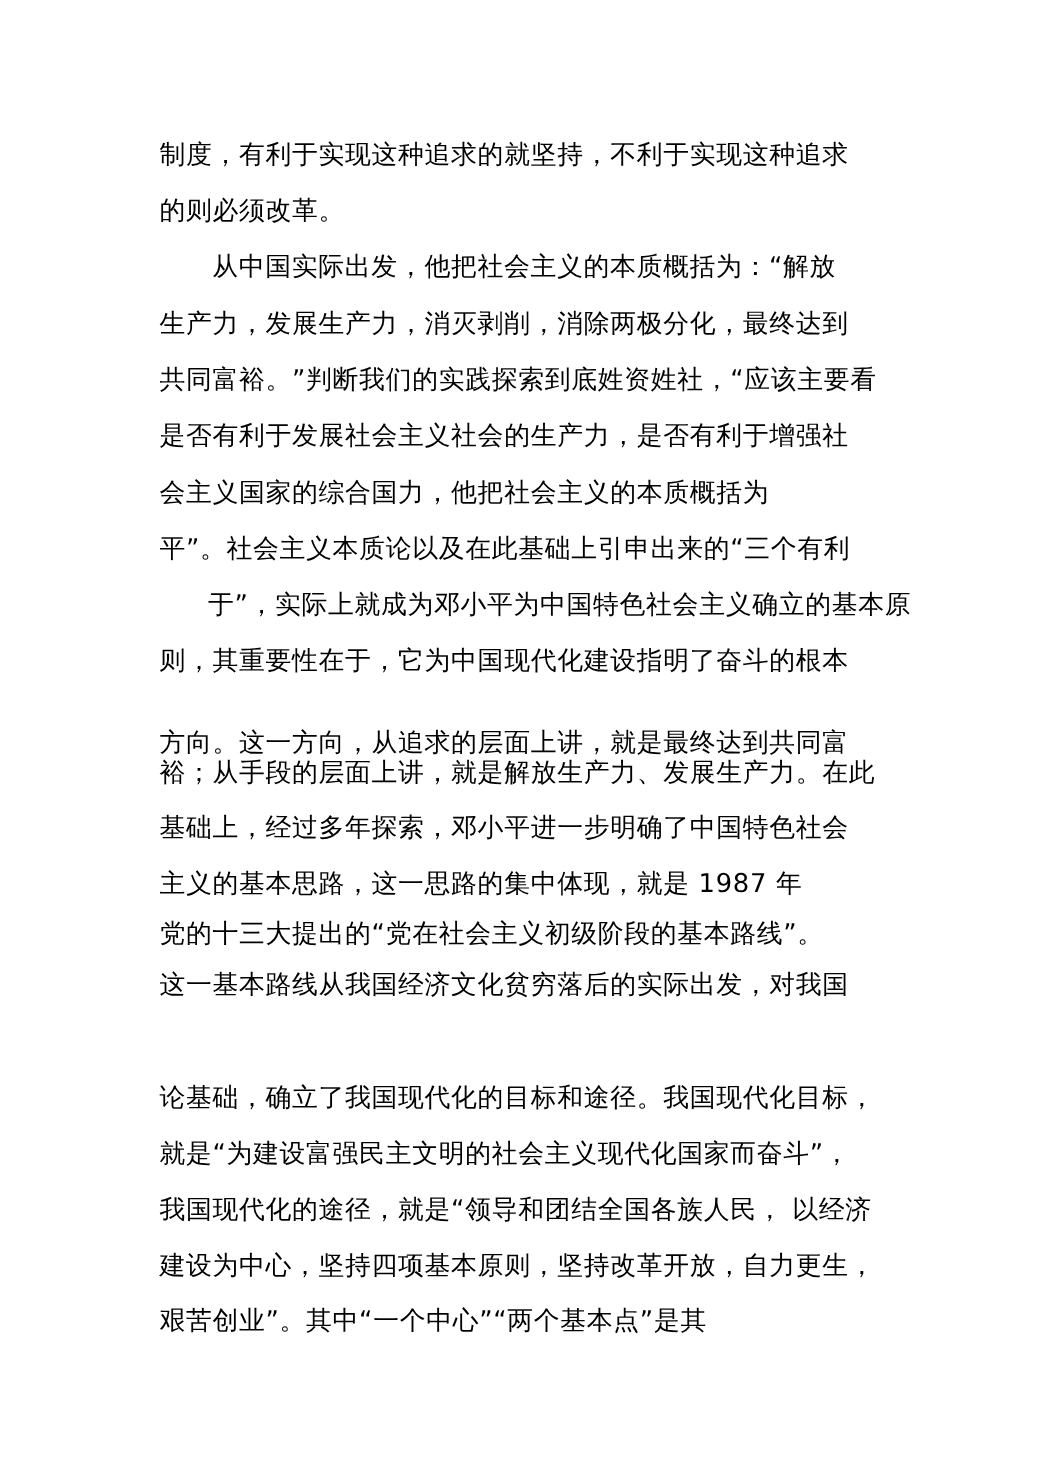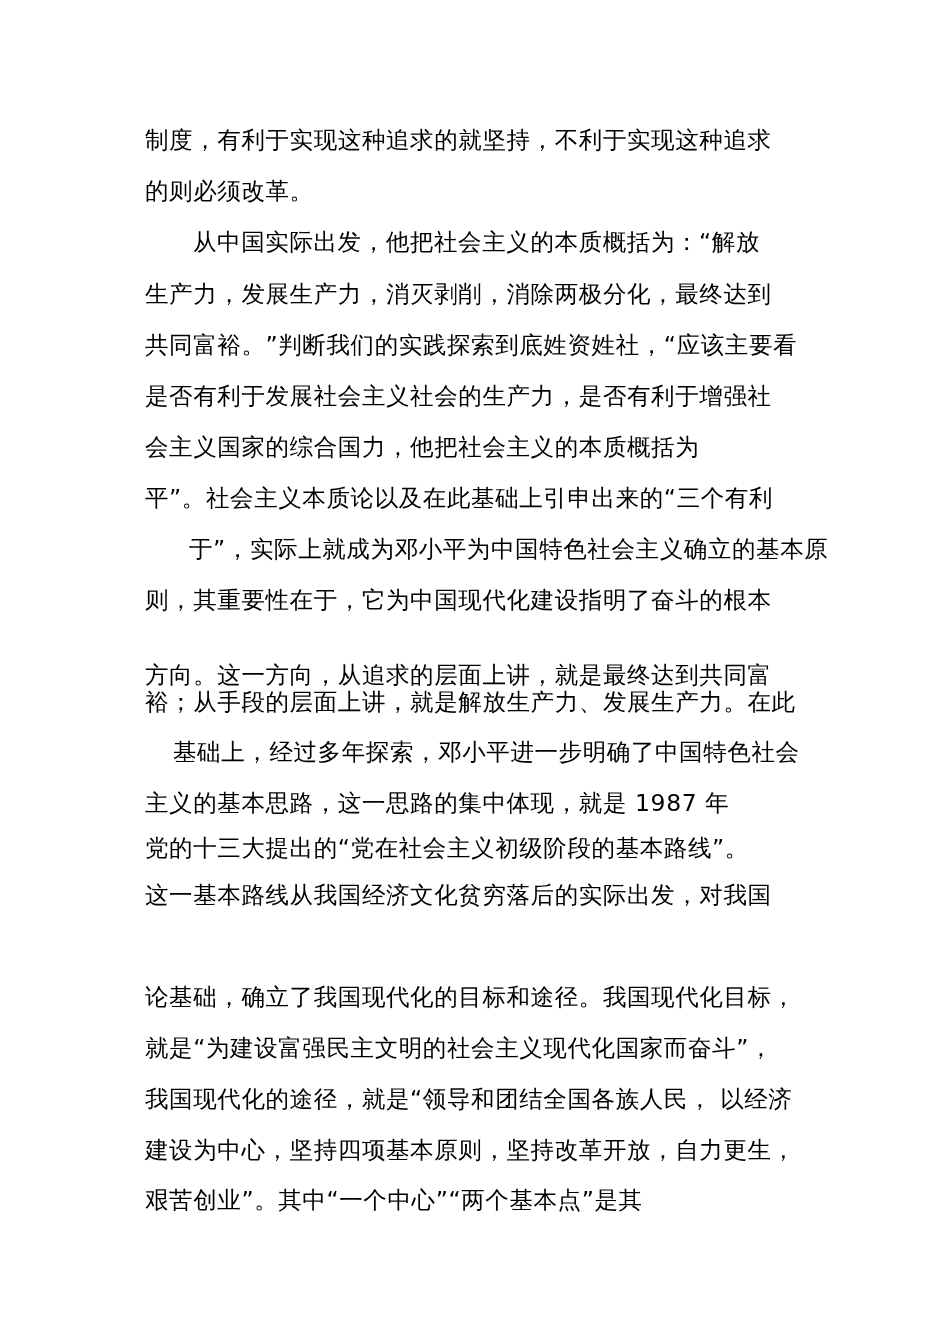--- a/index.html
+++ b/index.html
@@ -39,21 +39,21 @@
   <div class="line" style="top: 227px; left: 193px;">从中国实际出发，他把社会主义的本质概括为：“解放</div>
   <div class="line" style="top: 279px; left: 145px;">生产力，发展生产力，消灭剥削，消除两极分化，最终达到</div>
   <div class="line" style="top: 330px; left: 145px;">共同富裕。”判断我们的实践探索到底姓资姓社，“应该主要看</div>
   <div class="line" style="top: 381px; left: 145px;">是否有利于发展社会主义社会的生产力，是否有利于增强社</div>
   <div class="line" style="top: 432px; left: 145px;">会主义国家的综合国力，他把社会主义的本质概括为</div>
   <div class="line" style="top: 483px; left: 145px;">平”。社会主义本质论以及在此基础上引申出来的“三个有利</div>
   <div class="line" style="top: 534px; left: 145px; margin-left: 44px;">于”，实际上就成为邓小平为中国特色社会主义确立的基本原</div>
   <div class="line" style="top: 585px; left: 145px;">则，其重要性在于，它为中国现代化建设指明了奋斗的根本</div>
   <div class="line" style="top: 636px; left: 145px; margin-top: 24px;">方向。这一方向，从追求的层面上讲，就是最终达到共同富</div>
   <div class="line" style="top: 687px; left: 145px;">裕；从手段的层面上讲，就是解放生产力、发展生产力。在此</div>
-  <div class="line" style="top: 737px; left: 145px; margin-left: 28px;">基础上，经过多年探索，邓小平进一步明确了中国特色社会</div>
+  <div class="line" style="top: 737px; left: 145px;">基础上，经过多年探索，邓小平进一步明确了中国特色社会</div>
   <div class="line" style="top: 788px; left: 145px;">主义的基本思路，这一思路的集中体现，就是 1987  年</div>
   <div class="line" style="top: 833px; left: 145px;">党的十三大提出的“党在社会主义初级阶段的基本路线”。</div>
   <div class="line" style="top: 880px; left: 145px;">这一基本路线从我国经济文化贫穷落后的实际出发，对我国</div>
   <div class="line" style="top: 982px; left: 145px;">论基础，确立了我国现代化的目标和途径。我国现代化目标，</div>
   <div class="line" style="top: 1033px; left: 145px;">就是“为建设富强民主文明的社会主义现代化国家而奋斗”，</div>
   <div class="line" style="top: 1084px; left: 145px;">我国现代化的途径，就是“领导和团结全国各族人民， 以经济</div>
   <div class="line" style="top: 1135px; left: 145px;">建设为中心，坚持四项基本原则，坚持改革开放，自力更生，</div>
   <div class="line" style="top: 1185px; left: 145px;">艰苦创业”。其中“一个中心”“两个基本点”是其</div>
 </div>
 

